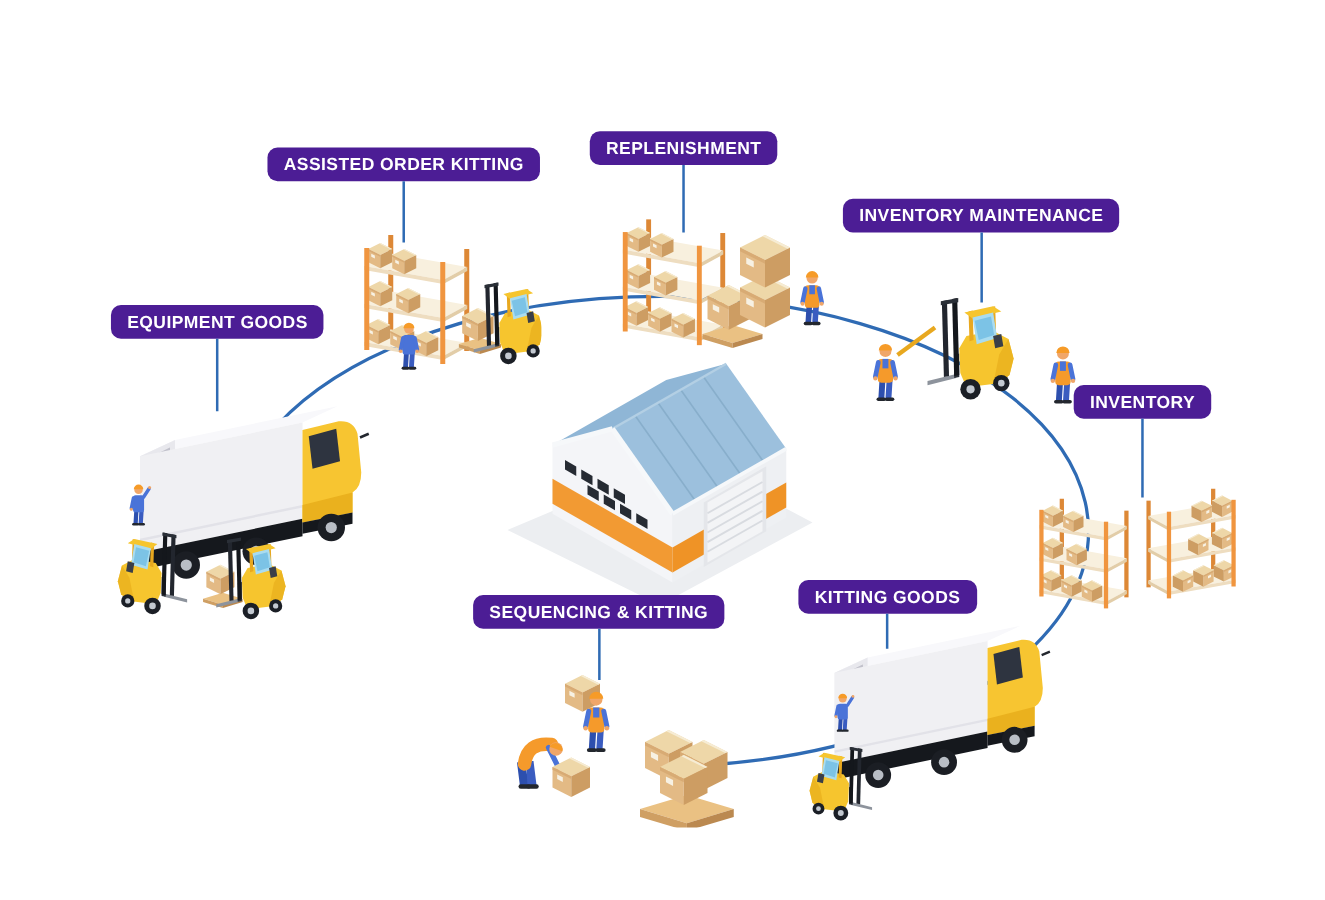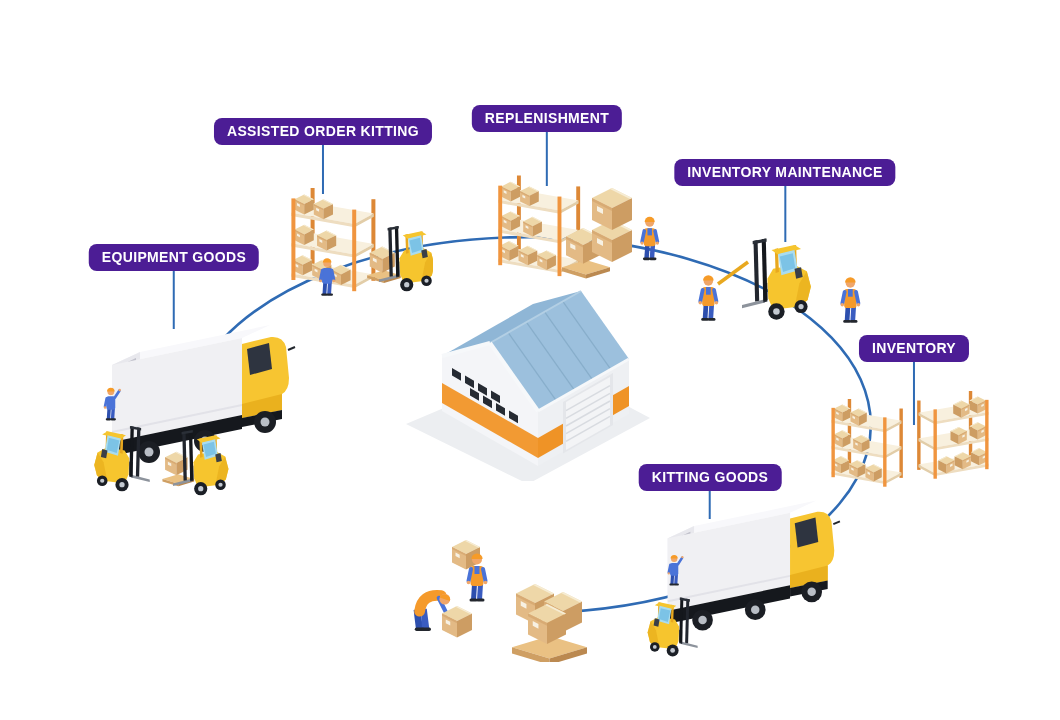--- a/index.html
+++ b/index.html
@@ -276,22 +276,26 @@
     <div class="connector" style="height:49px"></div>
   </div>
   <div class="station" style="left:547px;top:105px">
     <div class="badge">REPLENISHMENT</div>
     <div class="connector" style="height:54px"></div>
   </div>
   <div class="station" style="left:785px;top:159px">
     <div class="badge">INVENTORY MAINTENANCE</div>
     <div class="connector" style="height:56px"></div>
   </div>
-  <div class="station" style="left:914px;top:335px">
+  <div class="station" style="left:914px;top:308px">
     <div class="badge">INVENTORY</div>
     <div class="connector" style="height:63px"></div>
   </div>
   <div class="station" style="left:710px;top:464px">
     <div class="badge">KITTING GOODS</div>
     <div class="connector" style="height:28px"></div>
   </div>
+  <div class="station" style="left:479px;top:476px">
+    <div class="badge">SEQUENCING &amp; KITTING</div>
+    <div class="connector" style="height:41px"></div>
+  </div>
 
 </div>
 
 </body></html>

